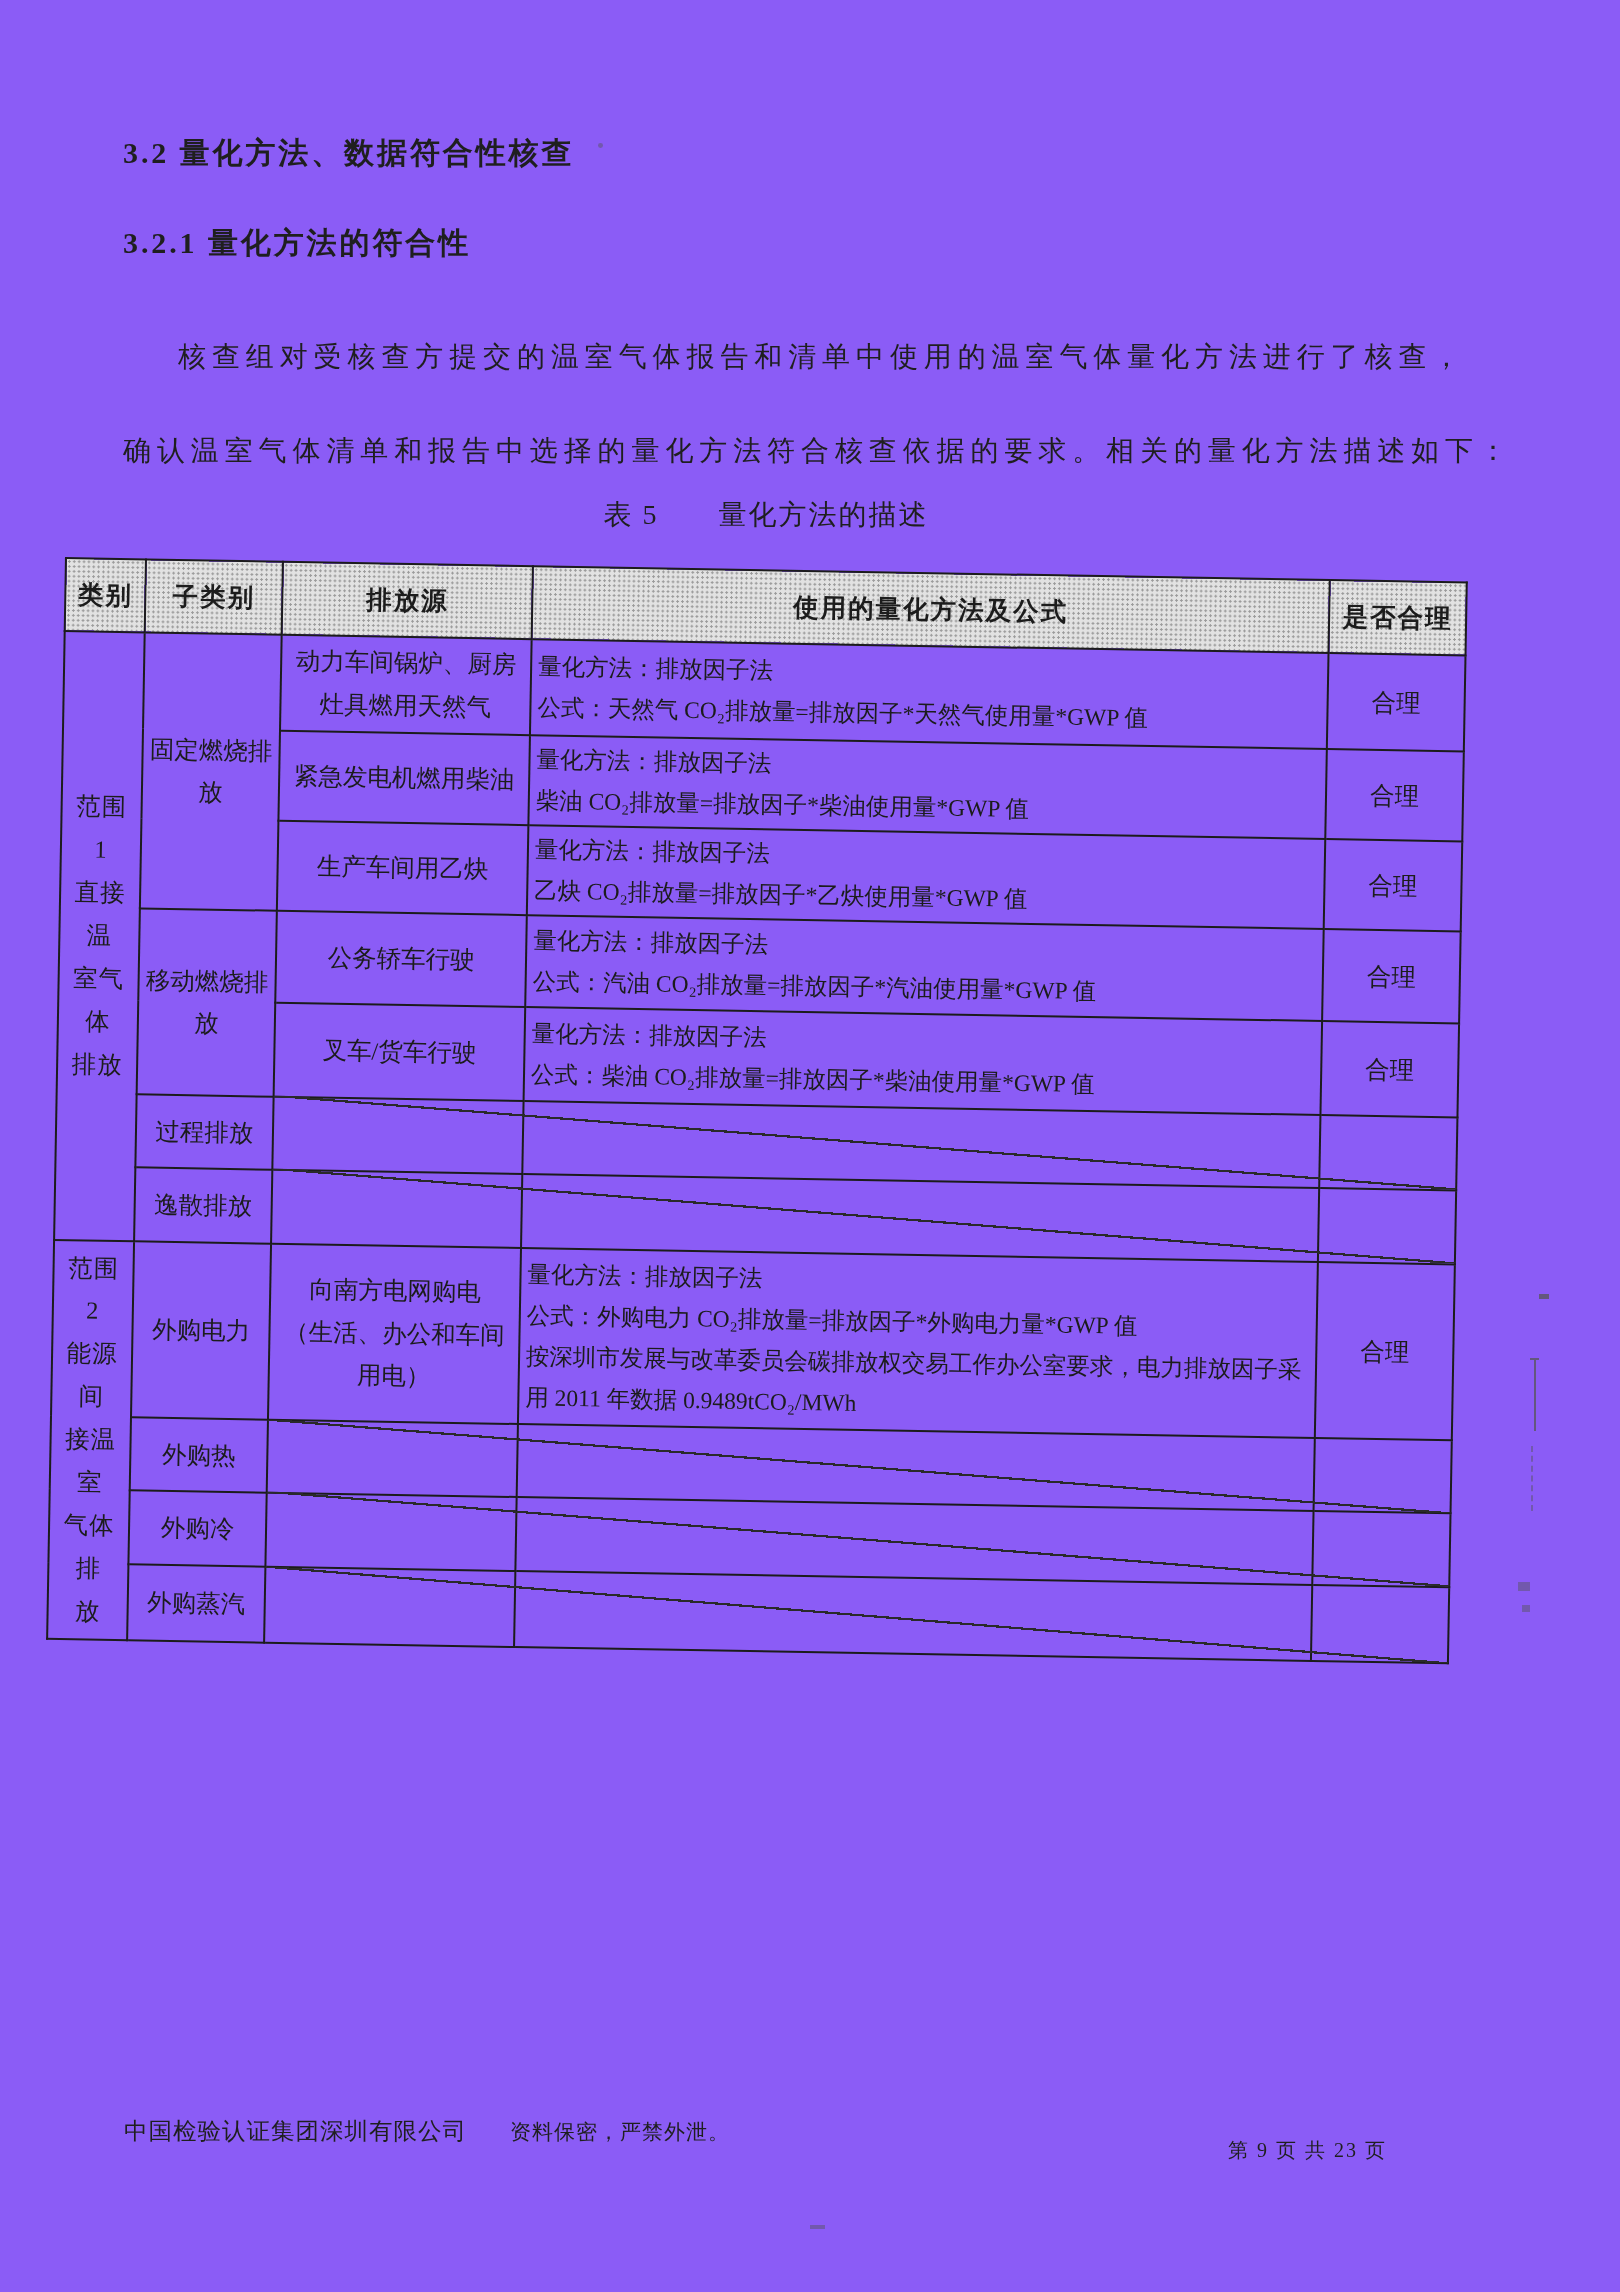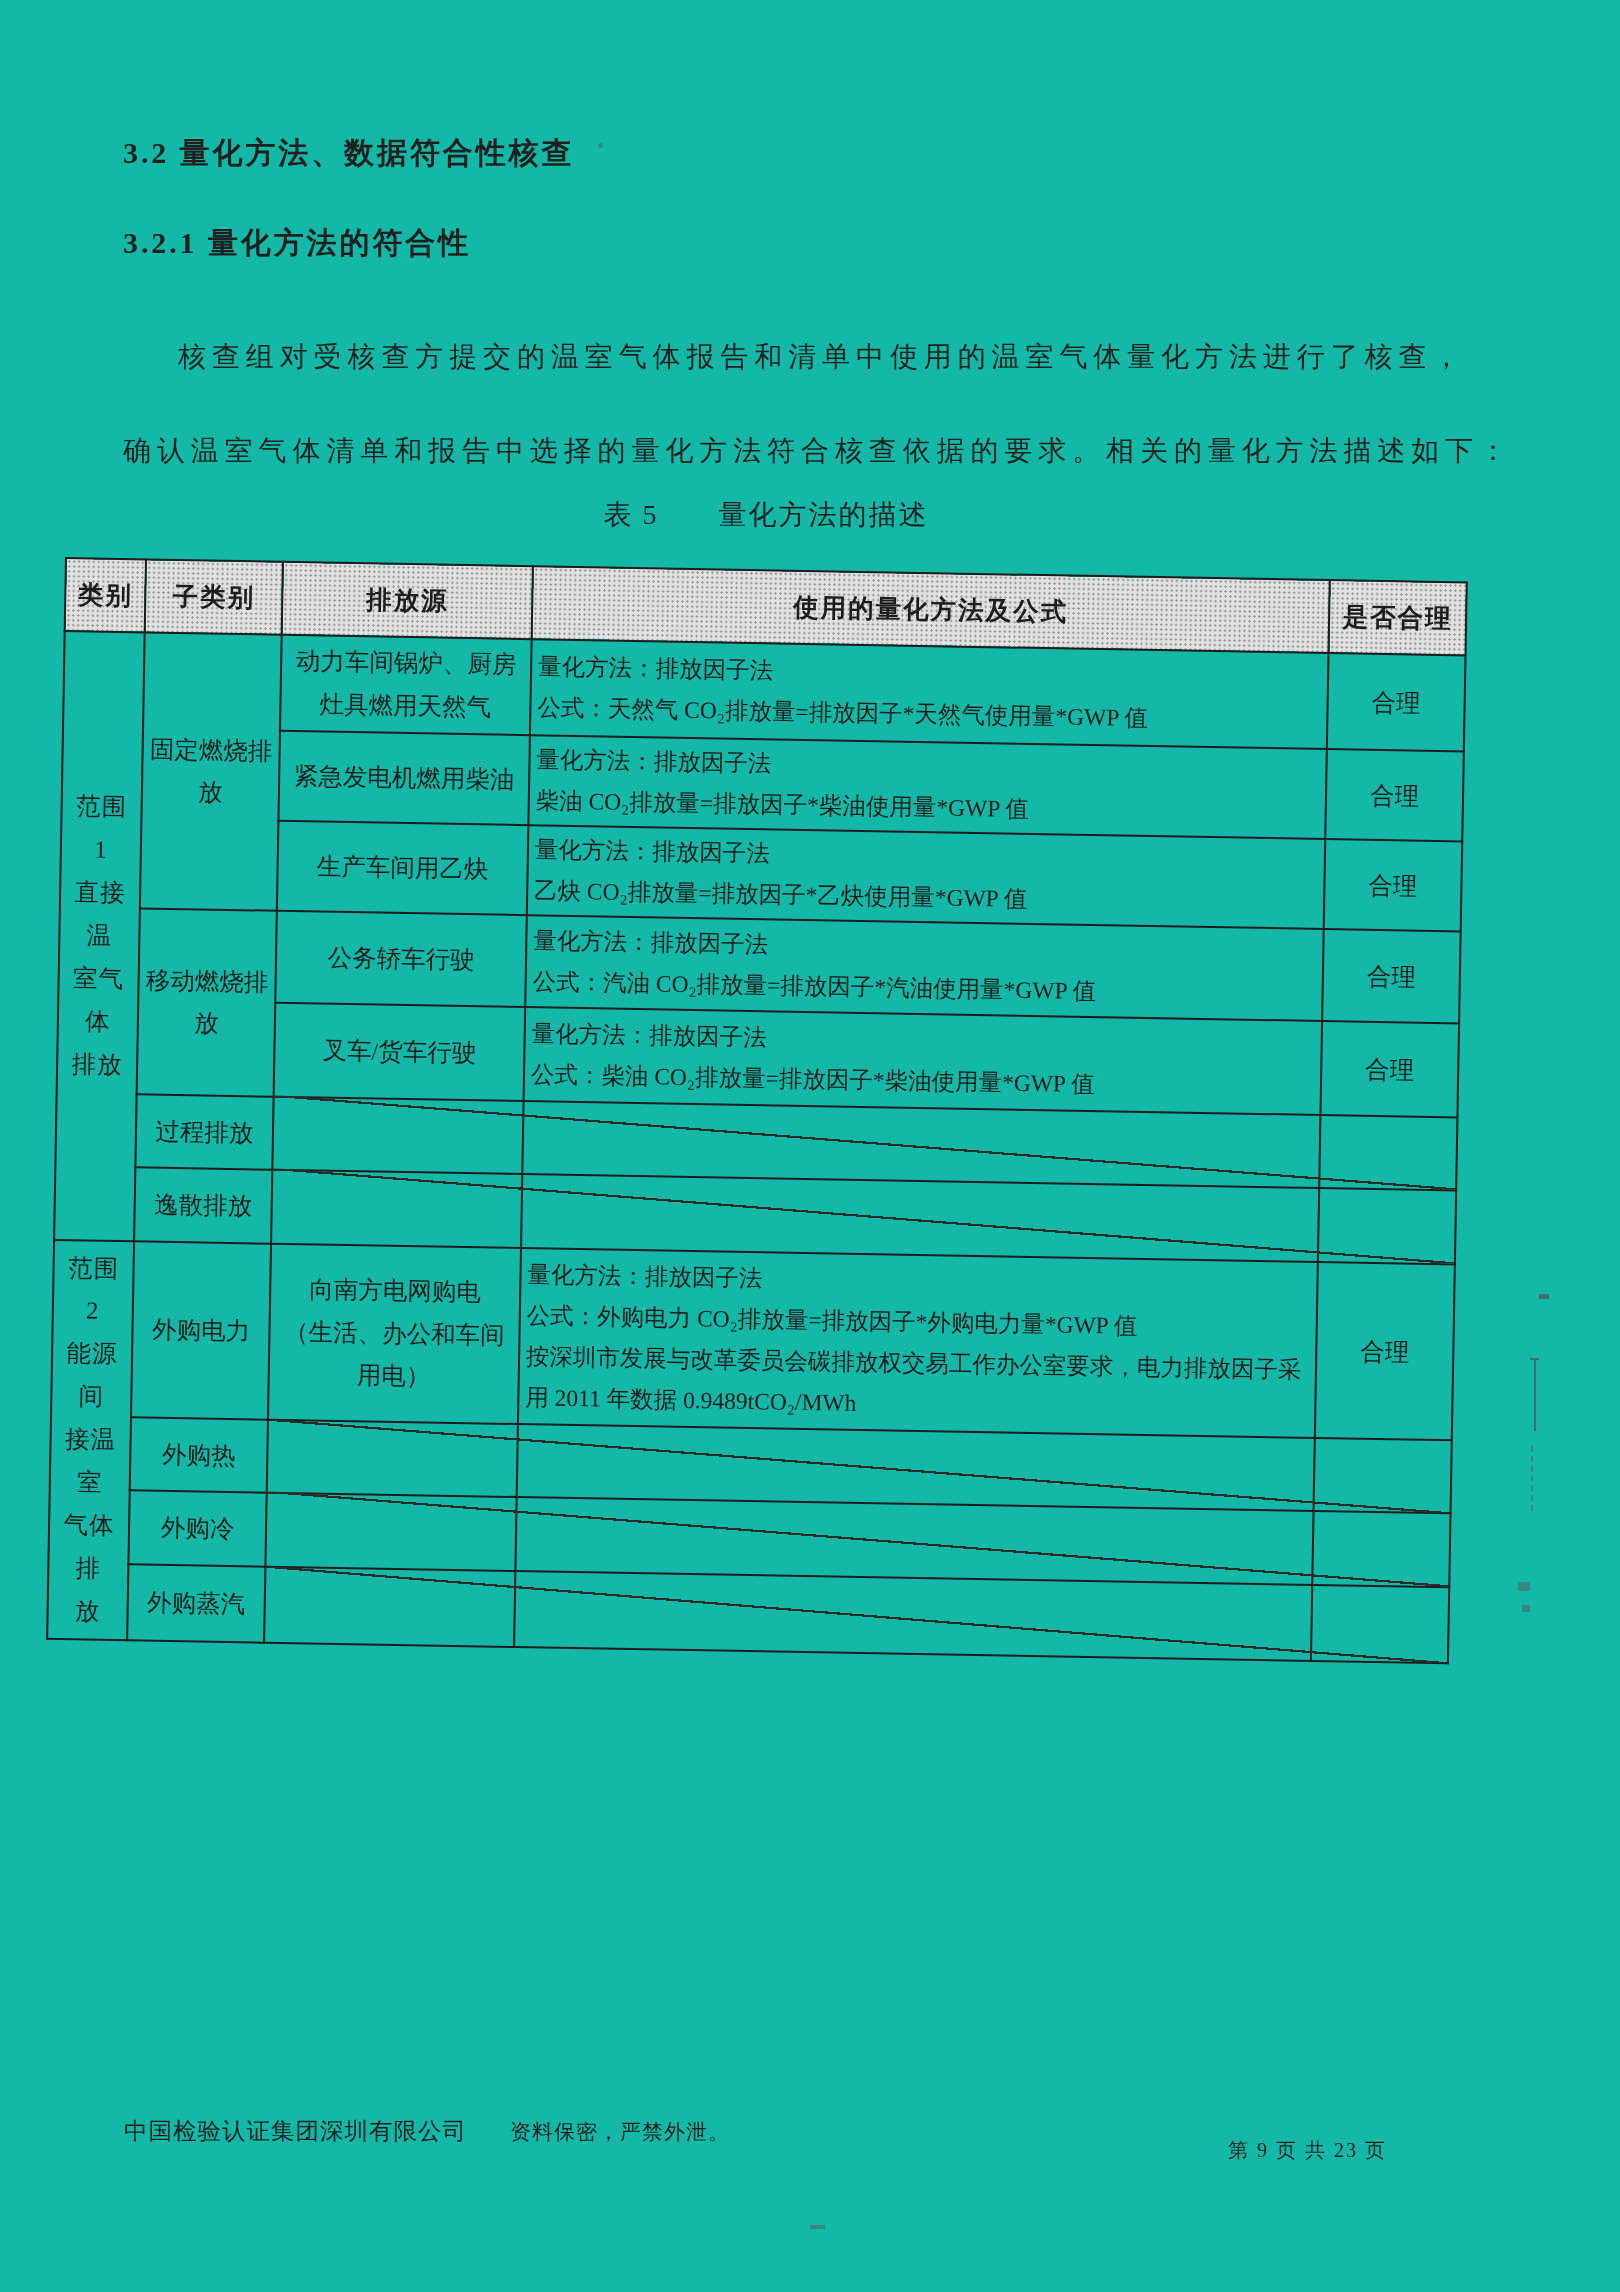--- a/index.html
+++ b/index.html
@@ -1,19 +1,19 @@
 <!DOCTYPE html>
 <html><head>
 <meta charset="utf-8">
 <style>
   html,body{margin:0;padding:0;background:#ffffff;}
   .page{
     position:relative;
     width:1620px;height:2293px;
-    background:#14b8a6;
+    background:#8b5cf6;
     font-family:"Liberation Serif","DejaVu Serif",serif;
     color:#1f1f1f;
     overflow:hidden;
   }
   .h1{
     position:absolute;left:123px;top:133px;
     font-size:30px;font-weight:700;letter-spacing:2.9px;white-space:pre;
   }
   .h2{
     position:absolute;left:123px;top:223px;

